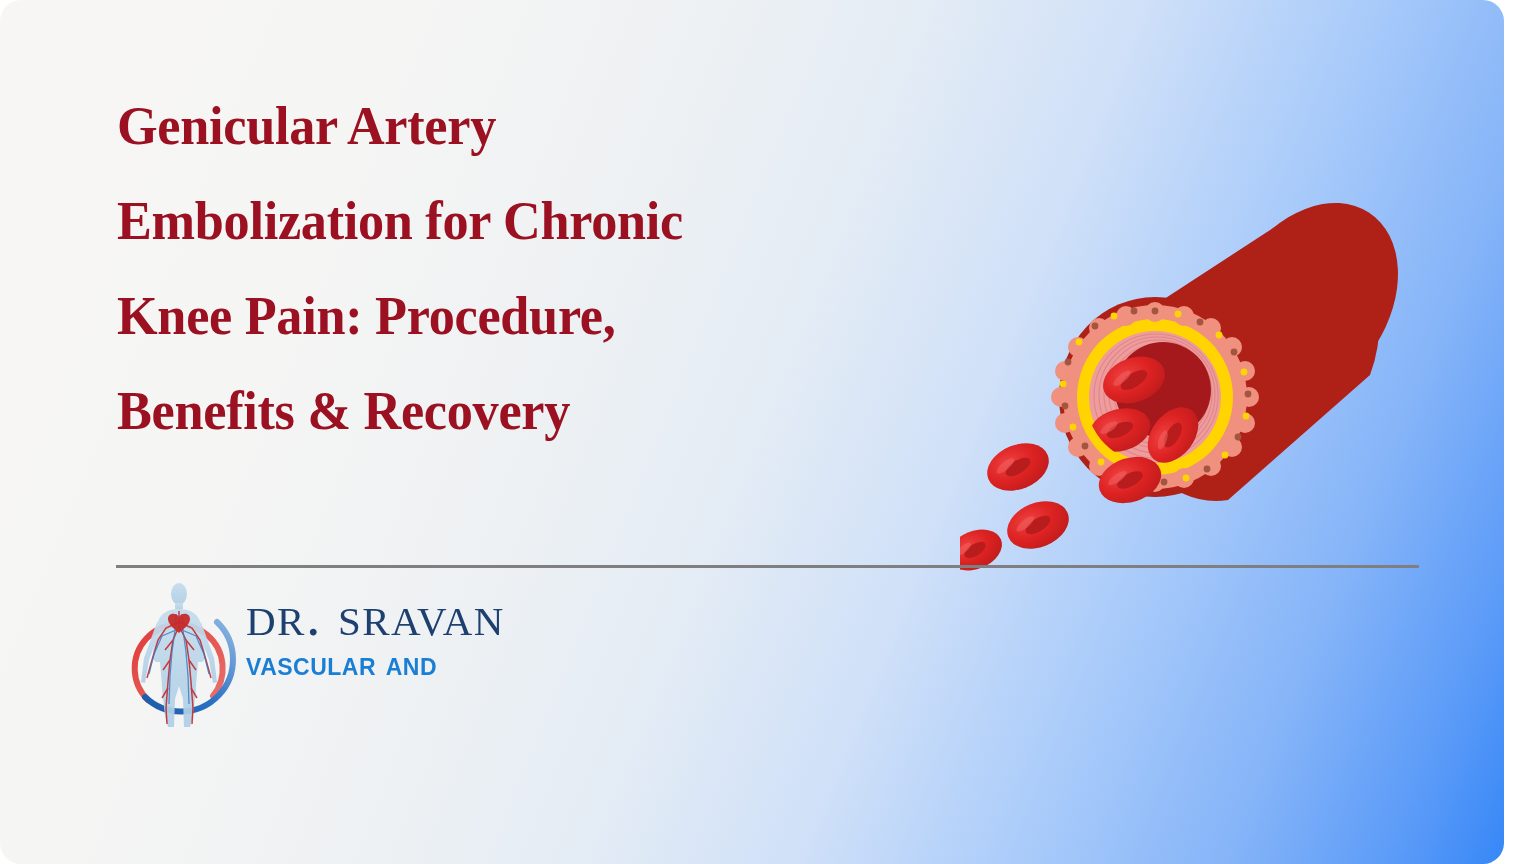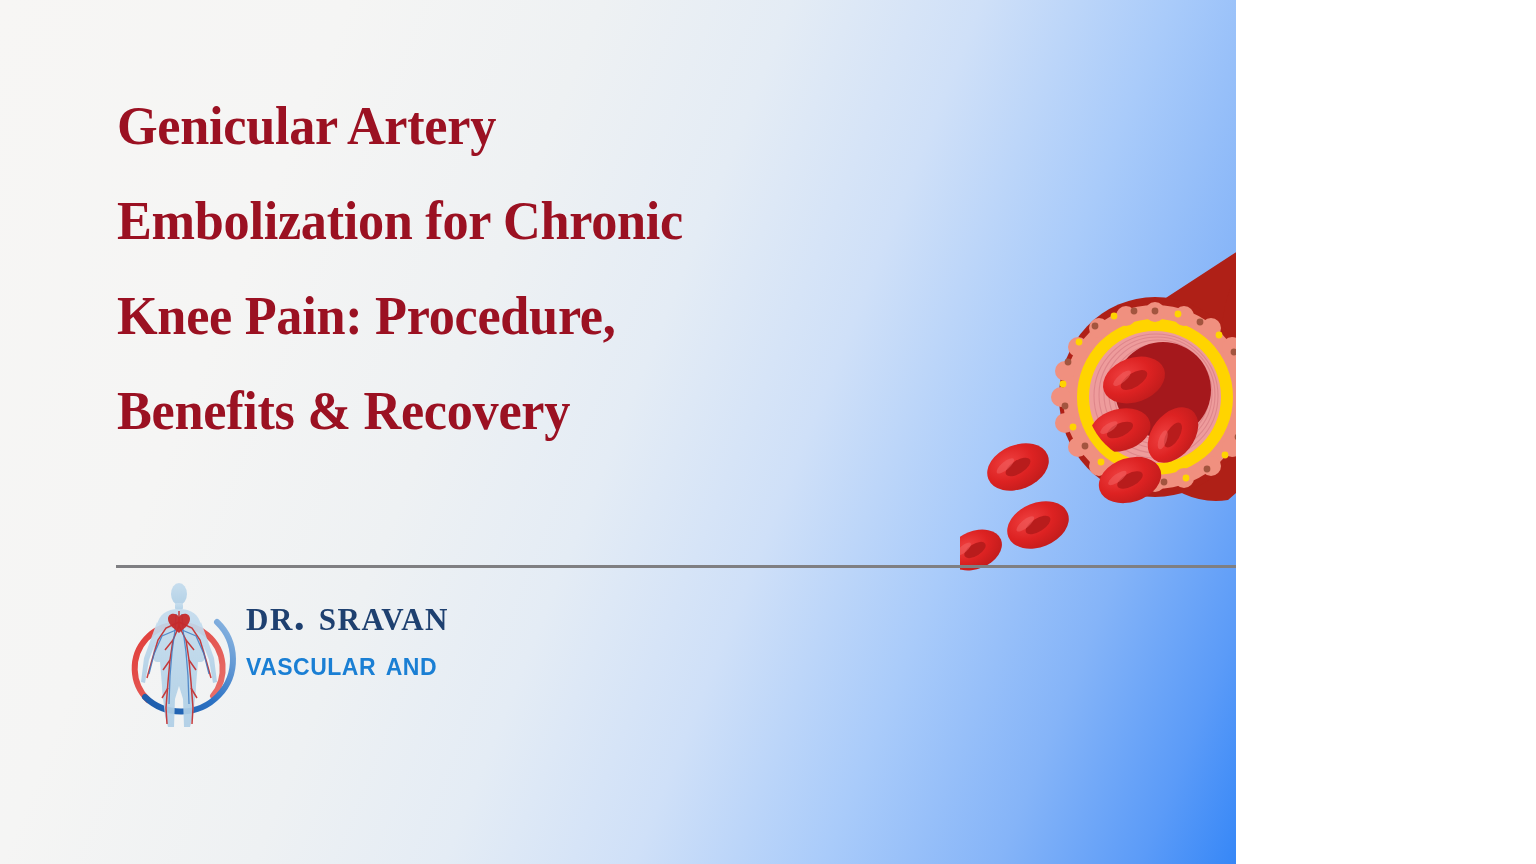--- a/index.html
+++ b/index.html
@@ -6,34 +6,35 @@
     margin: 0;
     padding: 0;
     background: #ffffff;
   }
   body {
     font-family: "Liberation Sans", sans-serif;
   }
 
   #slide {
     position: relative;
-    width: 1236px;
+    width: 1504px;
     height: 864px;
     overflow: hidden;
     background:
       linear-gradient(112deg,
         #f7f6f4 0%,
         #f5f5f4 22%,
         #eef1f3 38%,
         #e4ecf5 50%,
         #cfe0f8 62%,
         #a9cbfa 74%,
         #85b4f8 85%,
         #5b9bf8 94%,
         #3687f7 100%);
+    border-radius: 21px;
   }
 
   
   #title-block {
     position: absolute;
     left: 117px;
     top: 78px;
     width: 760px;
   }
   .title-line {
@@ -74,22 +75,22 @@
     height: 155px;
   }
   #logo-text {
     position: absolute;
     left: 128px;
     top: 8px;
     width: 510px;
   }
   #brand-name {
     font-family: "Liberation Serif", serif;
-    font-weight: bold;
-    font-size: 44px;
+    font-weight: normal;
+    font-size: 58px;
     line-height: 60px;
     letter-spacing: 1.5px;
     color: #1E4070;
     font-variant: small-caps;
     text-transform: lowercase;
     white-space: nowrap;
   }
   .brand-sub {
     font-family: "Liberation Sans", sans-serif;
     font-weight: bold;

